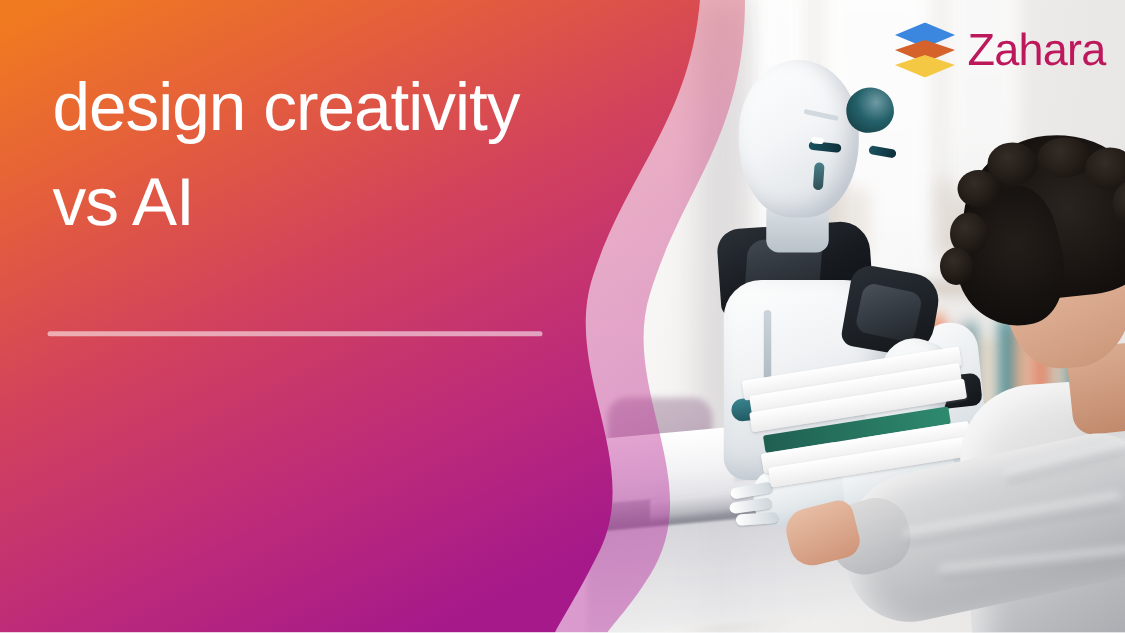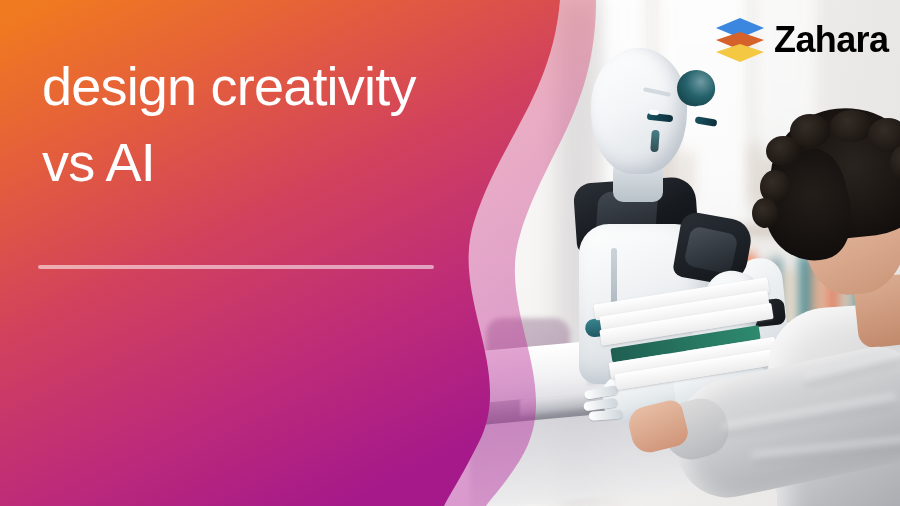--- a/index.html
+++ b/index.html
@@ -317,22 +317,22 @@
   .logo{
     position:absolute; left:716px; top:18px;
     display:flex; align-items:center; gap:10px;
   }
   .logo-mark{ position:relative; width:48px; height:44px; }
   .logo-mark .layer{
     position:absolute; left:0; width:48px; height:20px;
   }
   .logo-mark .layer svg{ display:block; width:48px; height:20px; }
   .logo-word{
-    color:#000000;
-    font-size:36px; font-weight:700; letter-spacing:-0.6px;
+    color:#be185d;
+    font-size:36px; font-weight:400; letter-spacing:-0.6px;
     line-height:1;
   }
 </style>
 </head>
 <body>
 
 <div id="stage">
 
   <div id="photo">
     <div class="bg-room"></div>

